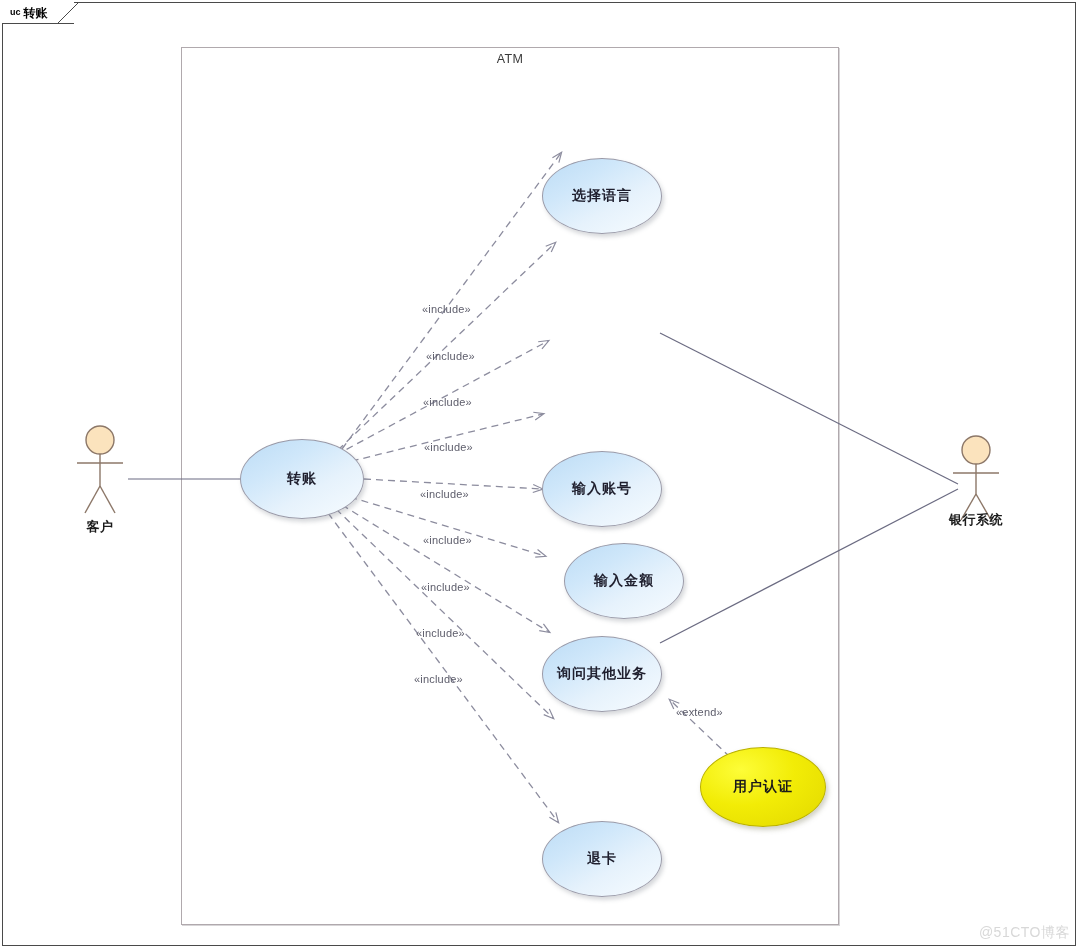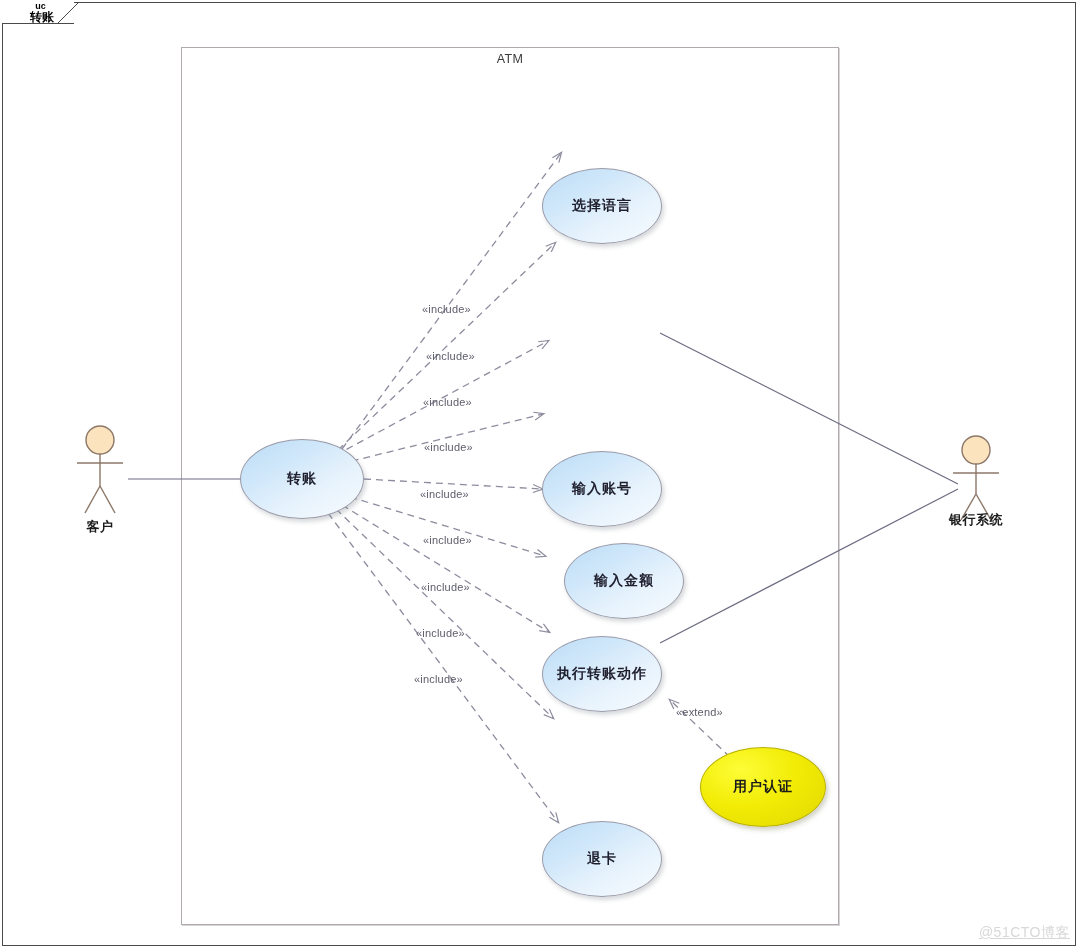--- a/index.html
+++ b/index.html
@@ -37,21 +37,20 @@
     box-sizing: border-box;
     background: #ffffff;
     border-right: none;
     border-top: none;
     border-left: none;
     border-bottom: 1px solid #4a4a4a;
     display: flex;
     align-items: center;
     padding-left: 8px;
     z-index: 5;
-    flex-direction: column;
   }
   .frame-tab-slant {
     position: absolute;
     left: 57px;
     top: 2px;
     width: 22px;
     height: 22px;
     overflow: hidden;
     z-index: 5;
   }
@@ -149,21 +148,20 @@
   }
 
   
   .watermark {
     position: absolute;
     right: 10px;
     bottom: 8px;
     font-size: 14px;
     color: #d8d8d8;
     letter-spacing: 0.5px;
-    text-decoration: underline;
   }
 </style>
 </head>
 <body>
 
 <div id="canvas">
 
   <div class="frame-border"></div>
   <div class="frame-tab">
     <span class="tab-kind">uc</span>
@@ -221,36 +219,36 @@
   </svg>
 
   <div class="actor-label" style="left:30px; top:518px;">客户</div>
   <div class="actor-label" style="left:906px; top:511px;">银行系统</div>
 
   <div class="uc center" style="left:240px; top:439px; width:124px; height:80px;">
     <span>转账</span>
   </div>
 
 
-  <div class="uc" style="left:542px; top:168px; width:120px; height:76px;align-items:center;">
+  <div class="uc" style="left:542px; top:158px; width:120px; height:76px;align-items:center;">
     <span>选择语言</span>
   </div>
 
 
 
   <div class="uc" style="left:542px; top:451px; width:120px; height:76px;align-items:center;">
     <span>输入账号</span>
   </div>
 
   <div class="uc" style="left:564px; top:543px; width:120px; height:76px;">
     <span>输入金额</span>
   </div>
 
   <div class="uc" style="left:542px; top:636px; width:120px; height:76px;">
-    <span>执行转账动作</span>
+    <span>询问其他业务</span>
   </div>
 
 
   <div class="uc" style="left:542px; top:821px; width:120px; height:76px;">
     <span>退卡</span>
   </div>
 
   <div class="uc yellow" style="left:700px; top:747px; width:126px; height:80px;">
     <span>用户认证</span>
   </div>

